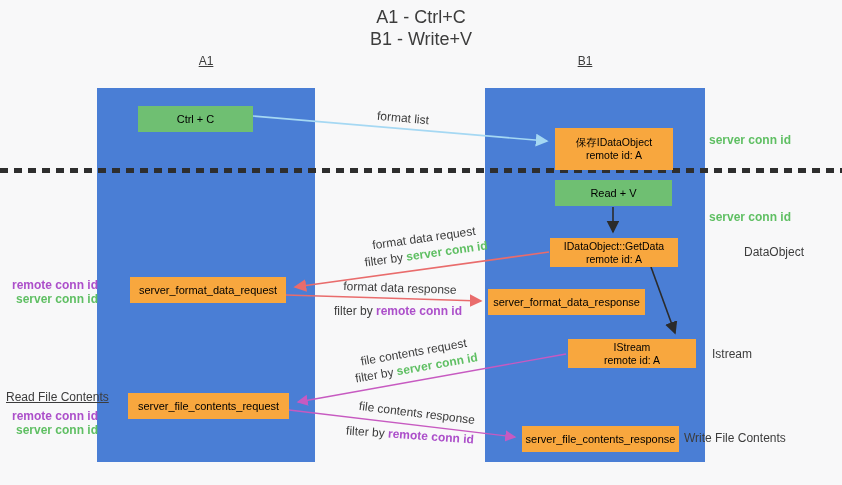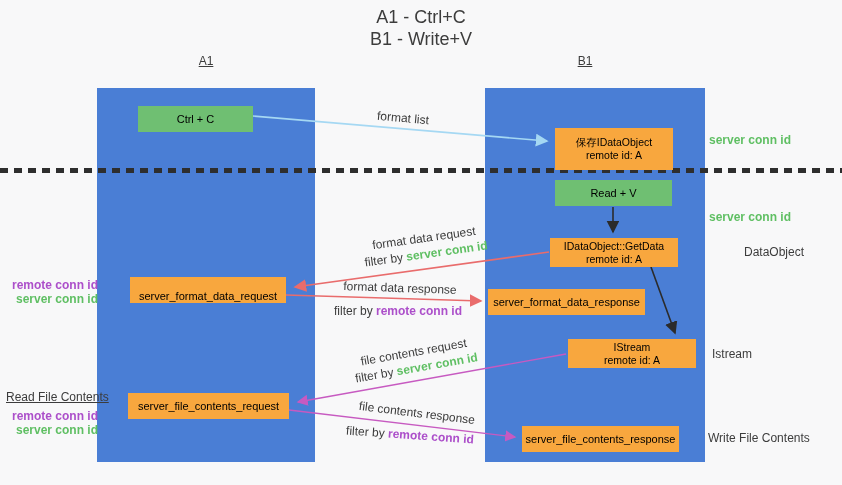--- a/index.html
+++ b/index.html
@@ -101,21 +101,21 @@
 
   <div class="node node-green" style="left:555px;top:180px;width:117px;height:26px;">
     <div class="line">Read + V</div>
   </div>
 
   <div class="node node-orange" style="left:550px;top:238px;width:128px;height:29px;">
     <div class="line" style="font-size:10.5px">IDataObject::GetData</div>
     <div class="line" style="font-size:10.5px">remote id: A</div>
   </div>
 
-  <div class="node node-orange" style="left:130px;top:277px;width:156px;height:26px;justify-content:flex-end;">
+  <div class="node node-orange" style="left:130px;top:277px;width:156px;height:26px;">
     <div class="line">server_format_data_request</div>
   </div>
 
   <div class="node node-orange" style="left:488px;top:289px;width:157px;height:26px;text-align:center;">
     <div class="line">server_format_data_response</div>
   </div>
 
   <div class="node node-orange" style="left:568px;top:339px;width:128px;height:29px;">
     <div class="line" style="font-size:10.5px">IStream</div>
     <div class="line" style="font-size:10.5px">remote id: A</div>
@@ -144,21 +144,21 @@
     <div><span>filter by </span><span class="green-t">server conn id</span></div>
   </div>
 
   <div class="lbl" style="left:332px;top:405px;width:170px;transform:rotate(7deg);">file contents response</div>
   <div class="lbl" style="left:325px;top:427px;width:170px;transform:rotate(4deg);"><span>filter by </span><span class="purple-t">remote conn id</span></div>
 
   <div class="ann green-t" style="left:709px;top:133px;">server conn id</div>
   <div class="ann green-t" style="left:709px;top:210px;">server conn id</div>
   <div class="ann" style="left:744px;top:245px;">DataObject</div>
   <div class="ann" style="left:712px;top:347px;">Istream</div>
-  <div class="ann" style="left:708px;top:431px;">Write File Contents</div>
+  <div class="ann" style="left:684px;top:431px;">Write File Contents</div>
 
   <div class="ann right-align" style="left:0px;top:278px;width:98px;">
     <div class="purple-t">remote conn id</div>
     <div class="green-t">server conn id</div>
   </div>
   <div class="ann" style="left:6px;top:390px;text-decoration:underline;">Read File Contents</div>
   <div class="ann right-align" style="left:0px;top:409px;width:98px;">
     <div class="purple-t">remote conn id</div>
     <div class="green-t">server conn id</div>
   </div>

